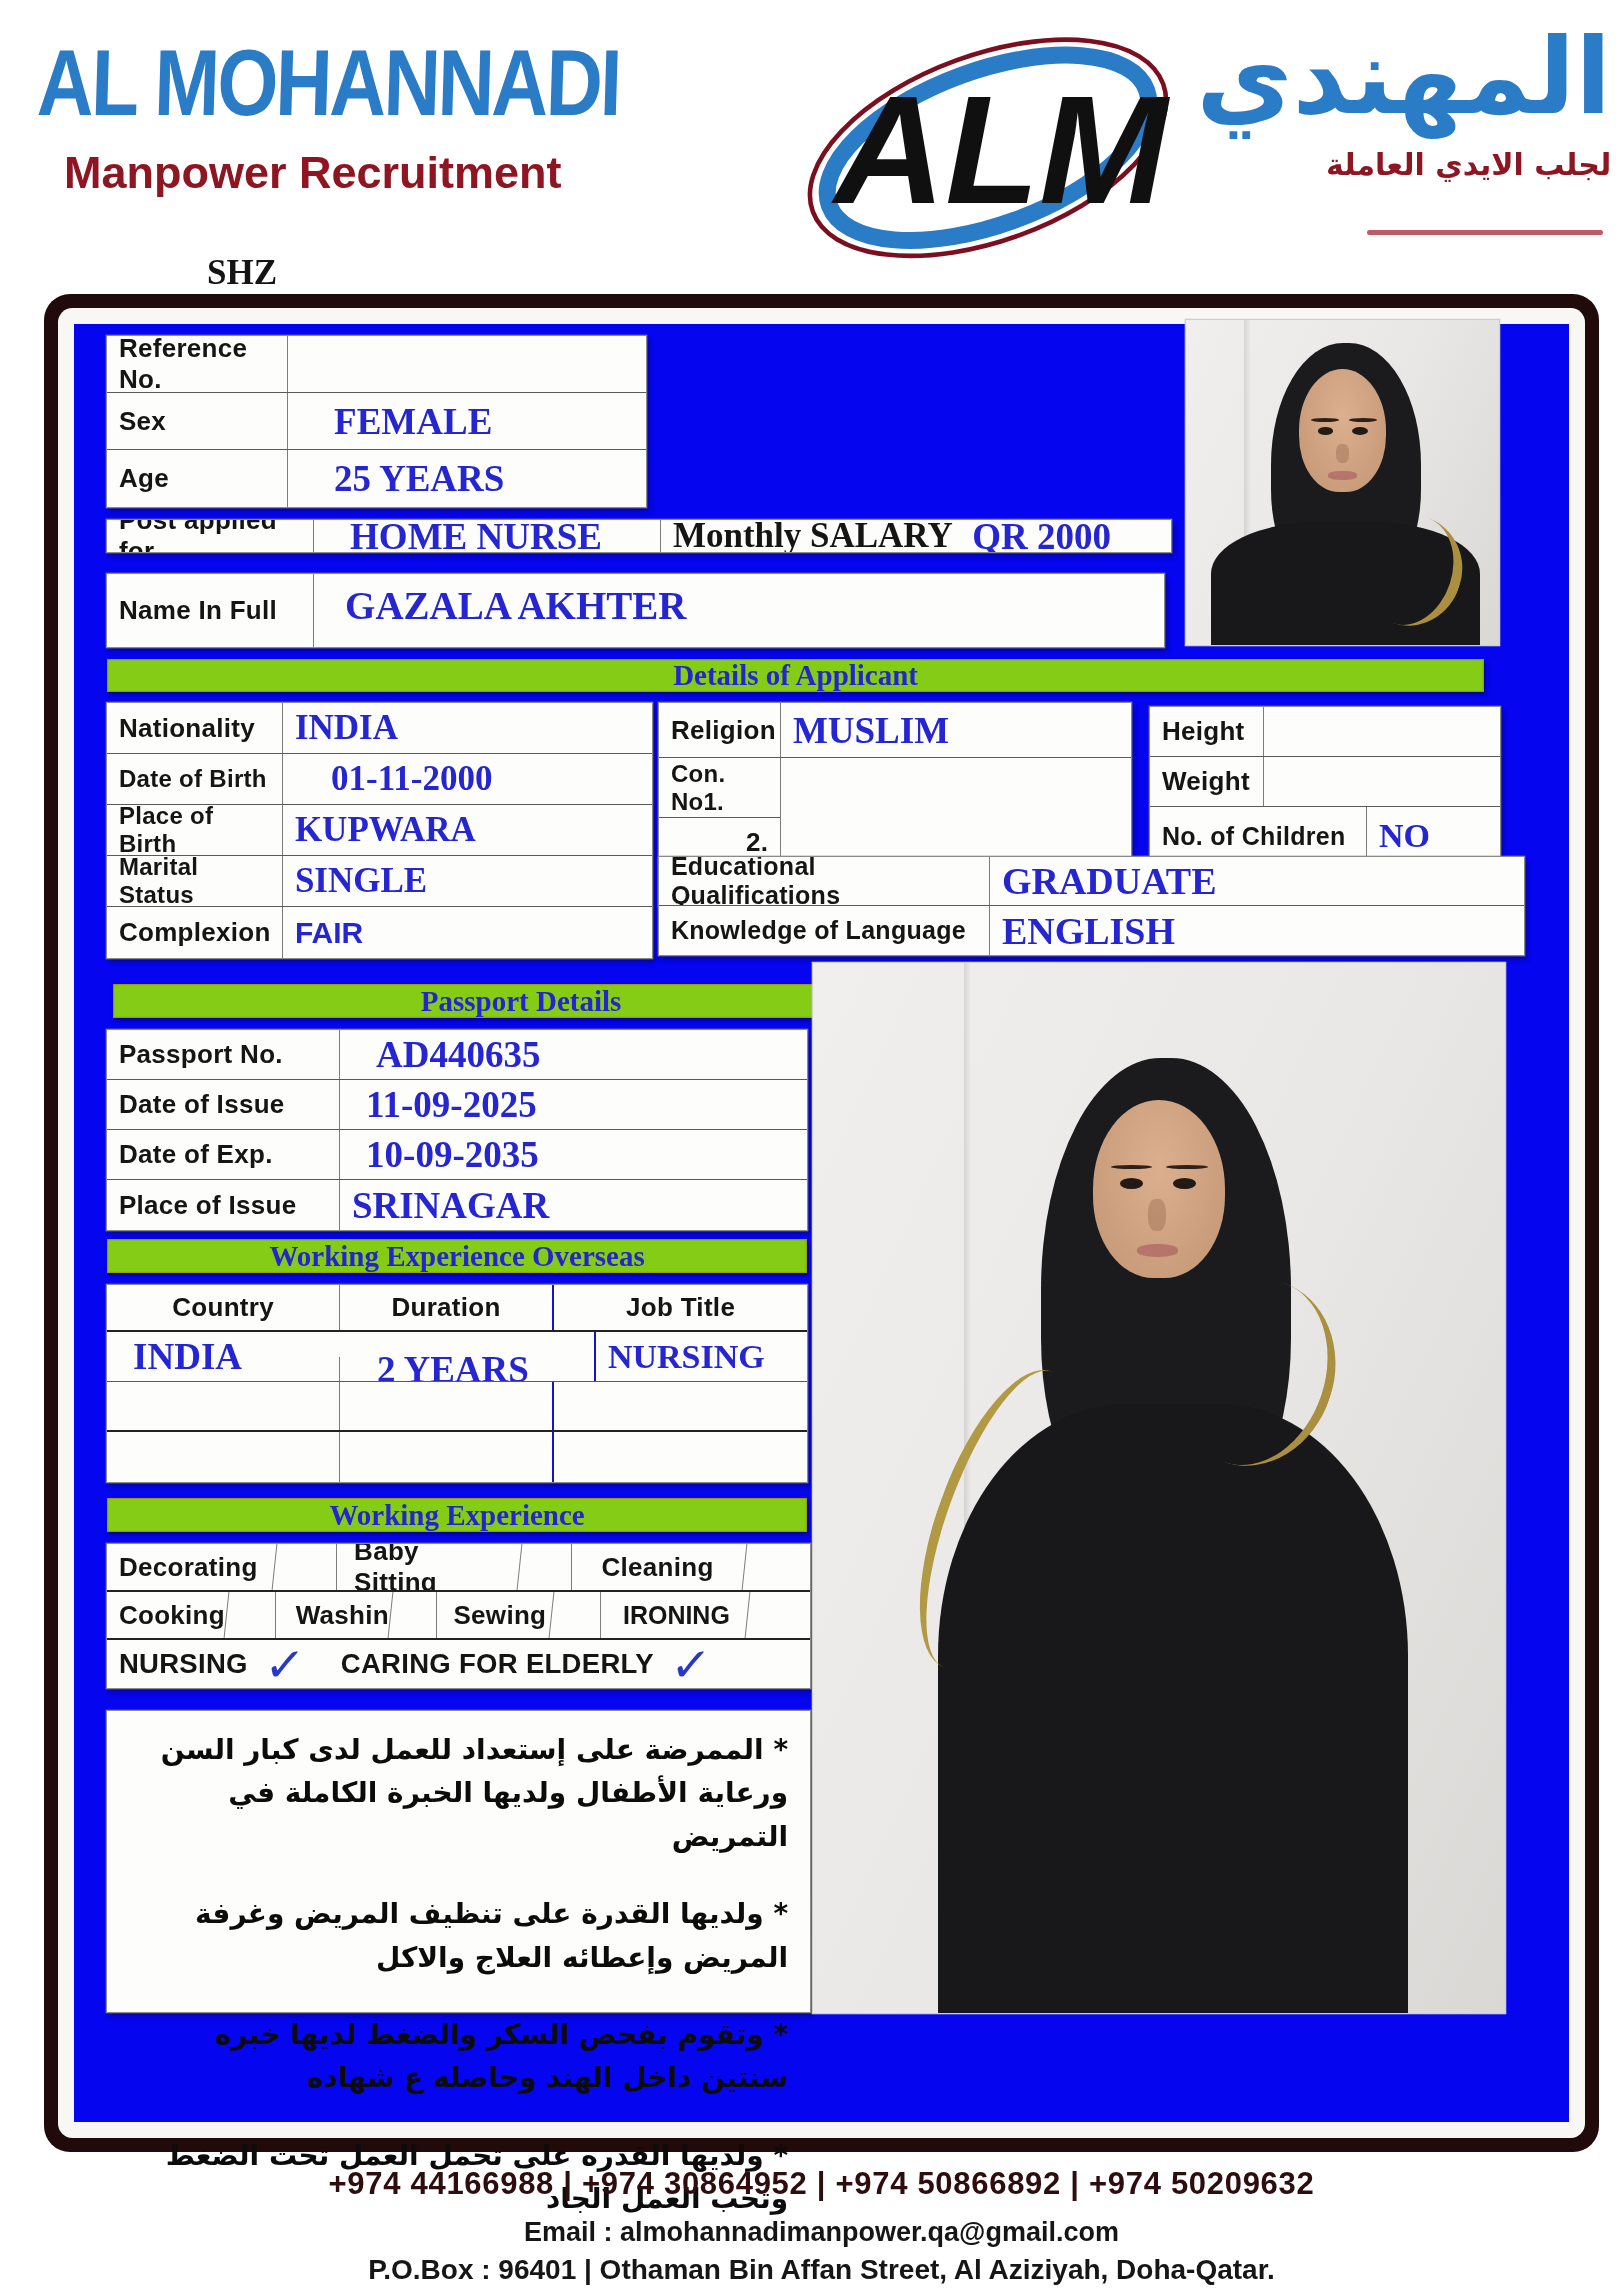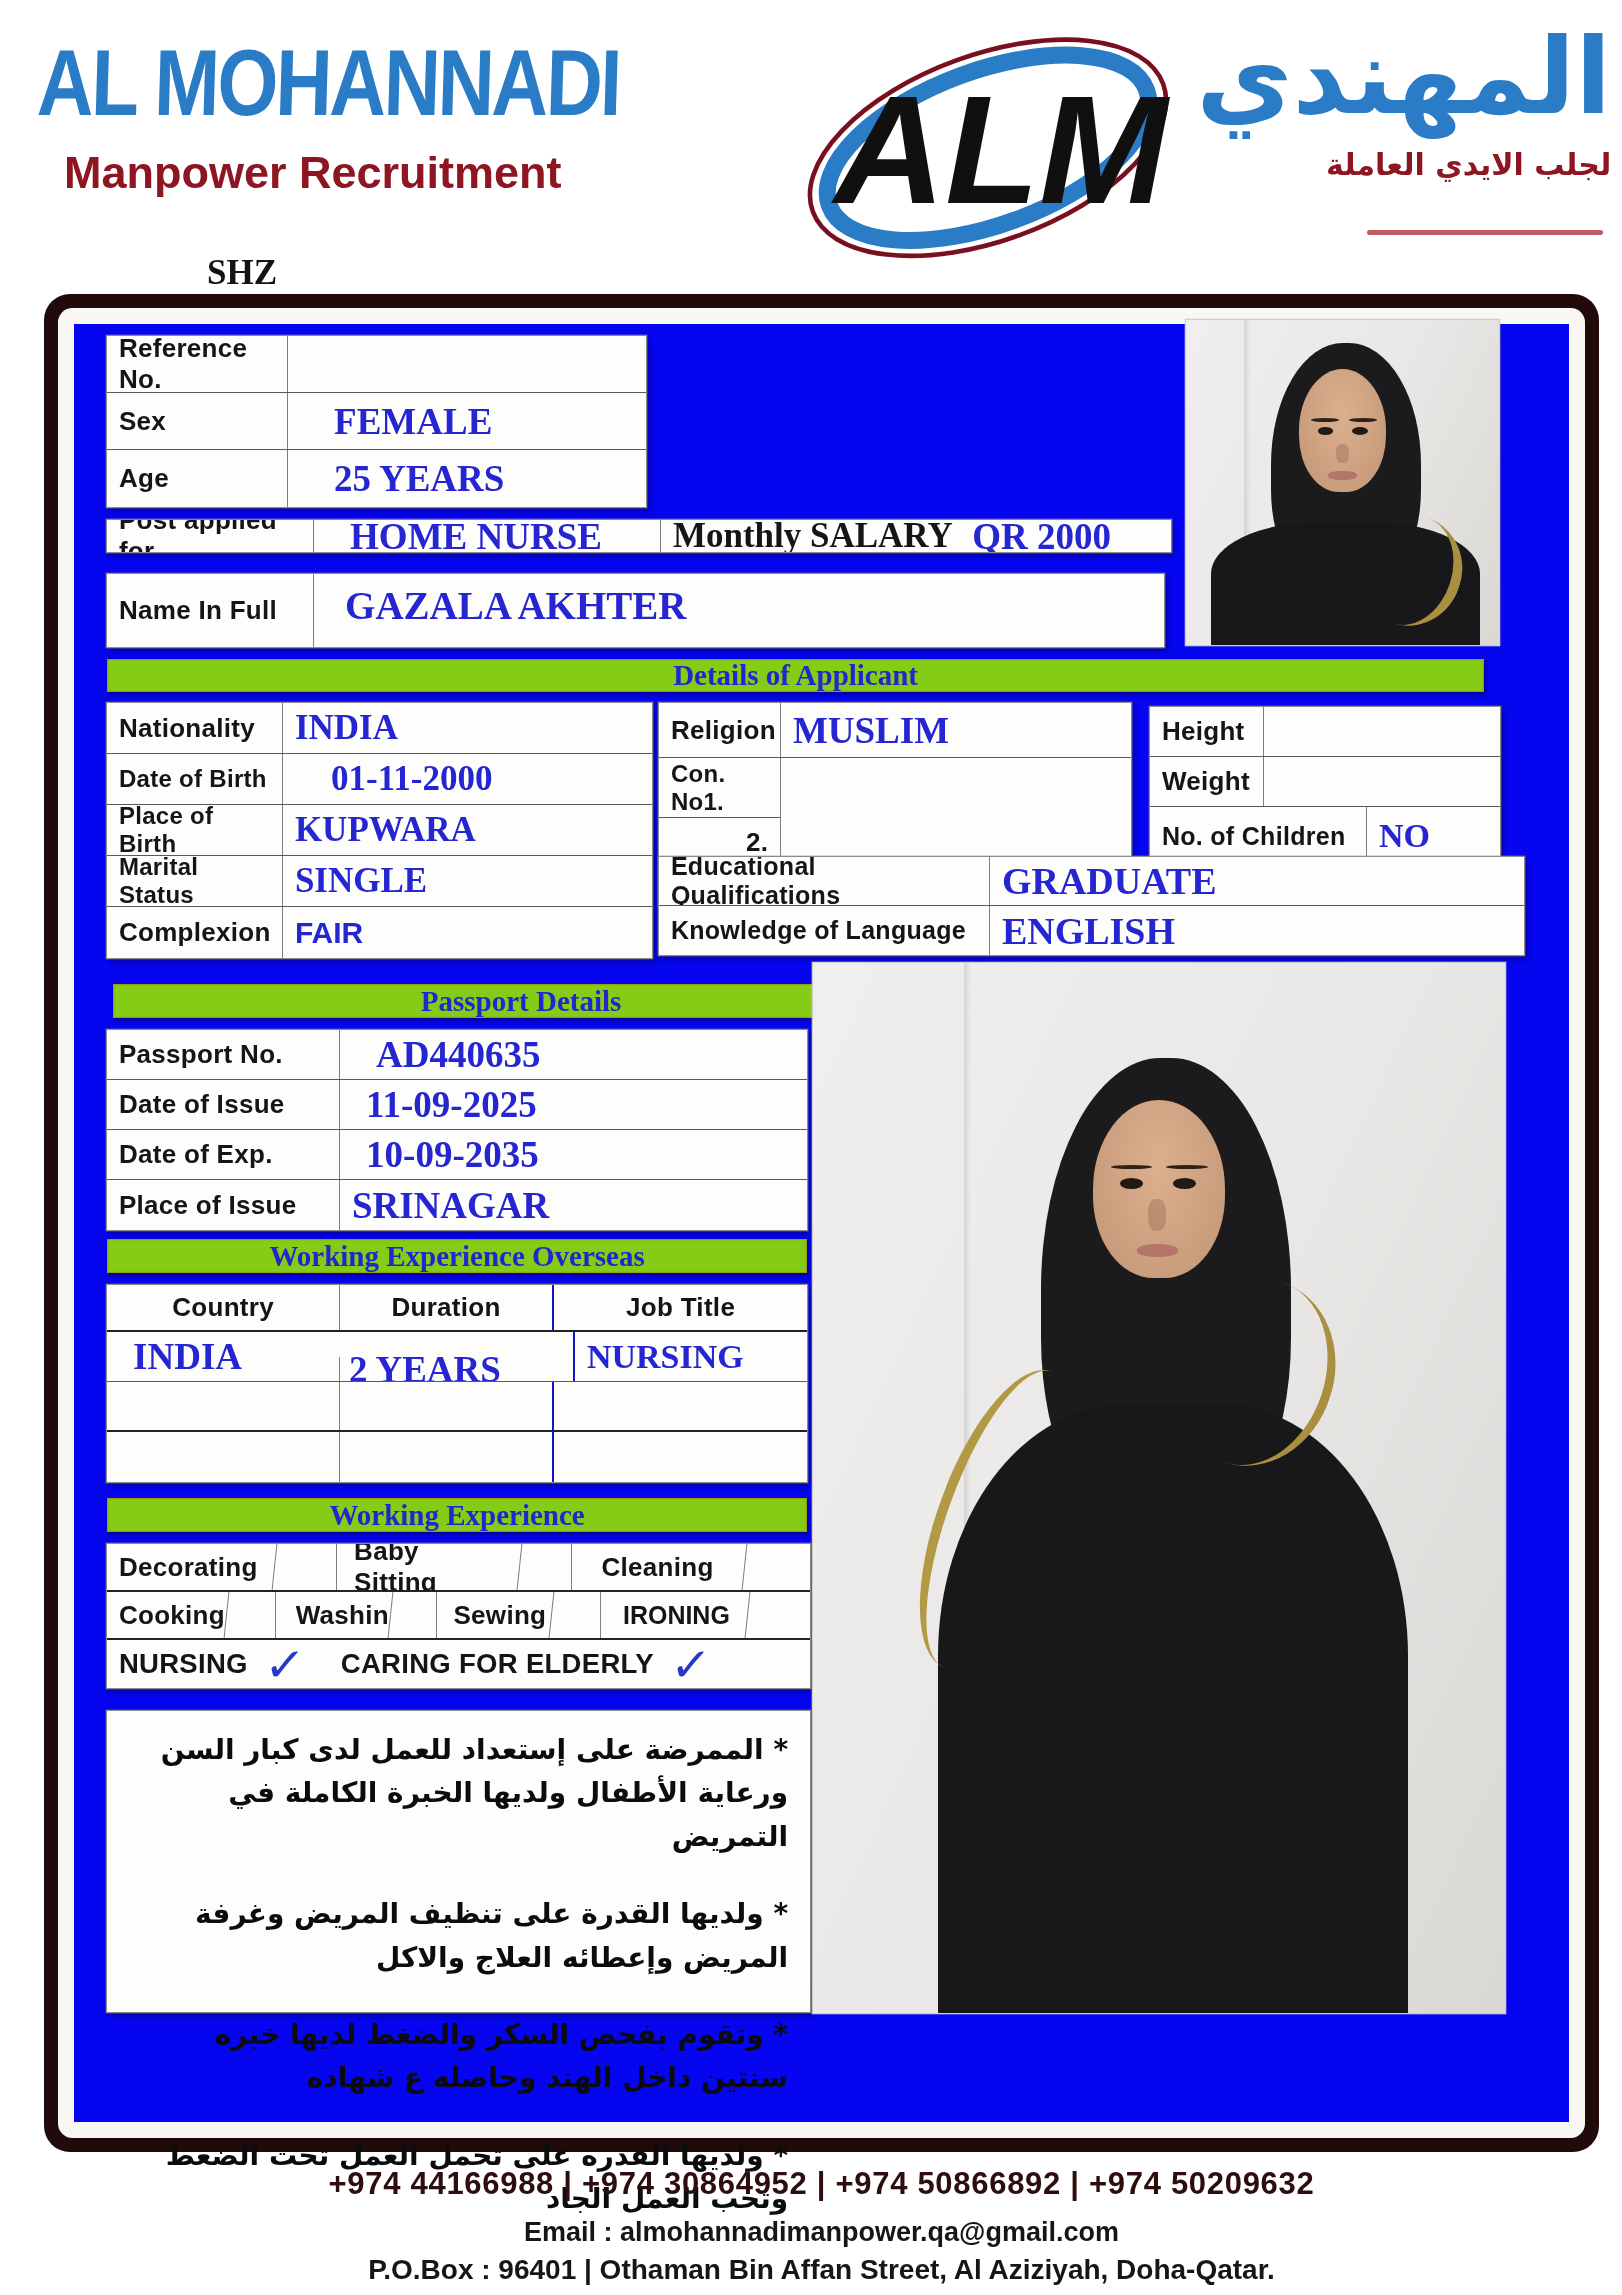--- a/index.html
+++ b/index.html
@@ -248,21 +248,21 @@
         <div class="band" style="left:33px;top:915px;width:700px;height:34px;">Working Experience Overseas</div>
 
         <div class="tbl" style="left:33px;top:961px;width:700px;">
           <div class="row" style="height:47px;border-bottom:2px solid #222;">
             <div class="cell lbl" style="width:232px;justify-content:center;">Country</div>
             <div class="cell lbl vline" style="width:213px;justify-content:center;">Duration</div>
             <div class="cell lbl" style="flex:1;justify-content:center;border-left:2.6px solid #1414c8;">Job Title</div>
           </div>
           <div class="row" style="height:50px;">
             <div class="cell val" style="width:232px;padding-left:26px;">INDIA</div>
-            <div class="cell val vline" style="width:234px;padding-left:9px;margin-top:25px;">2 YEARS</div>
+            <div class="cell val vline" style="width:255px;padding-left:37px;margin-top:25px;">2 YEARS</div>
             <div class="cell val" style="flex:1;border-left:2.6px solid #1414c8;font-size:34px;">NURSING</div>
           </div>
           <div class="row" style="height:50px;border-bottom:2px solid #222;">
             <div class="cell val" style="width:232px;"></div>
             <div class="cell val vline" style="width:213px;"></div>
             <div class="cell val" style="flex:1;border-left:2.6px solid #1414c8;"></div>
           </div>
           <div class="row" style="height:50px;">
             <div class="cell val" style="width:232px;"></div>
             <div class="cell val vline" style="width:213px;"></div>

